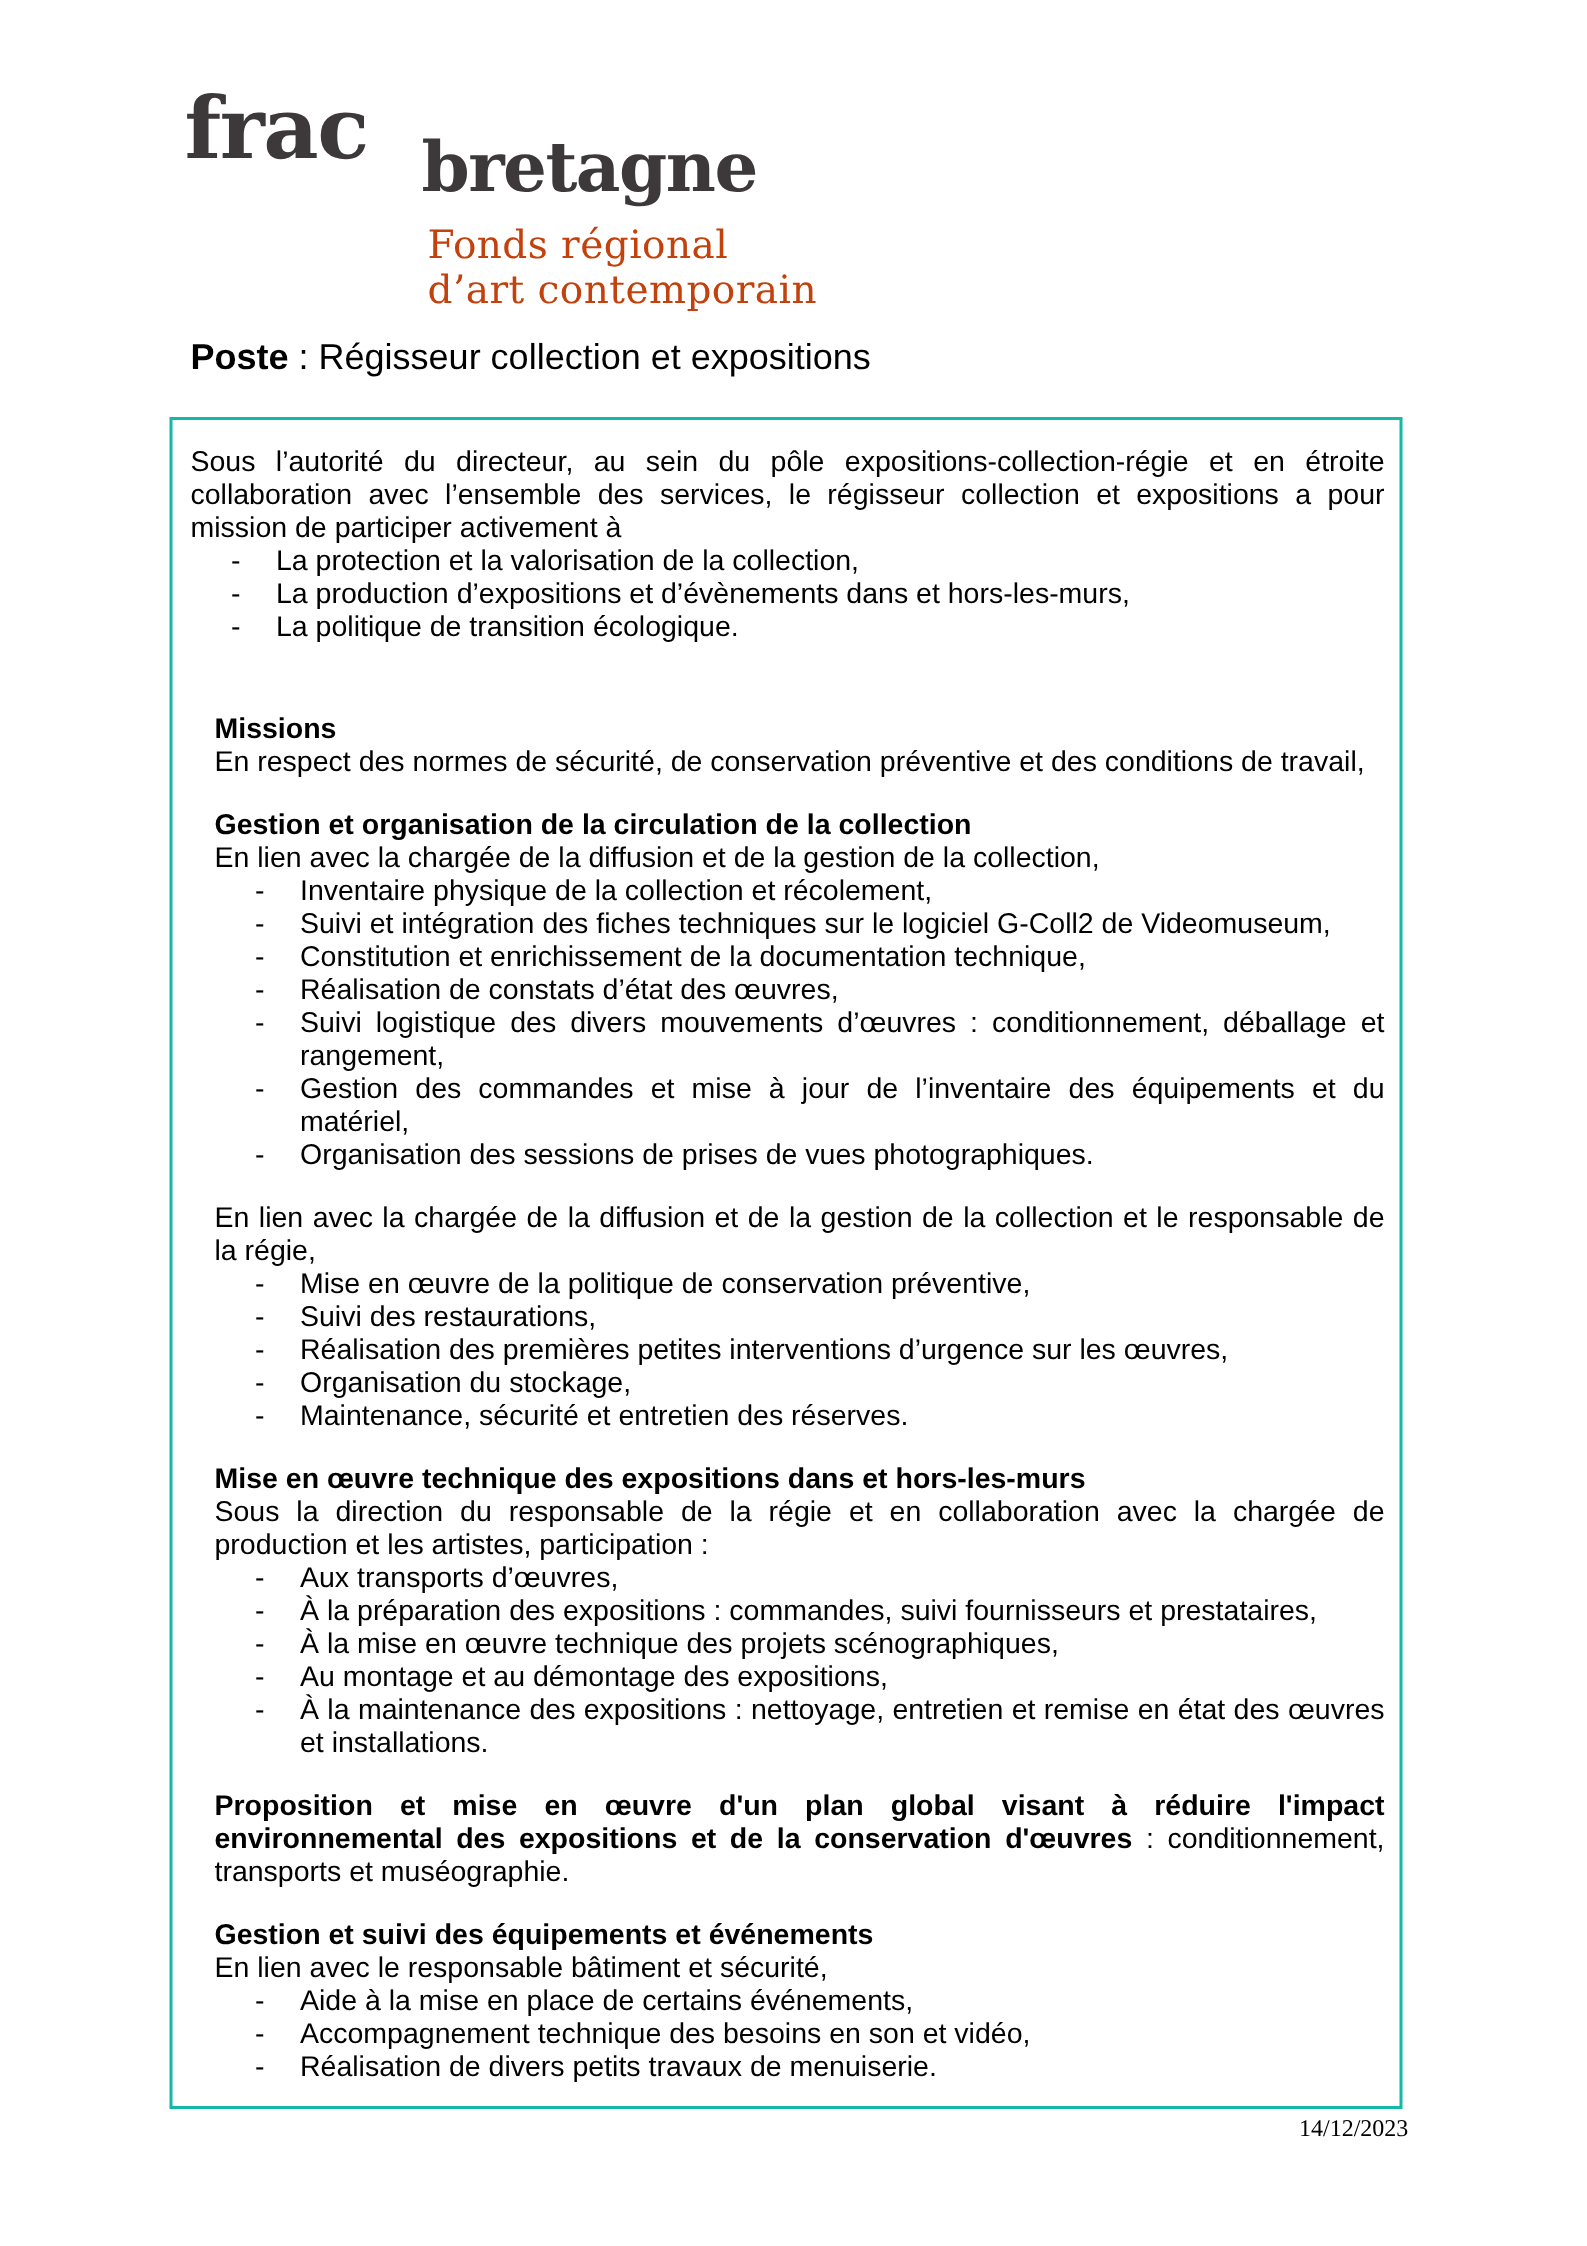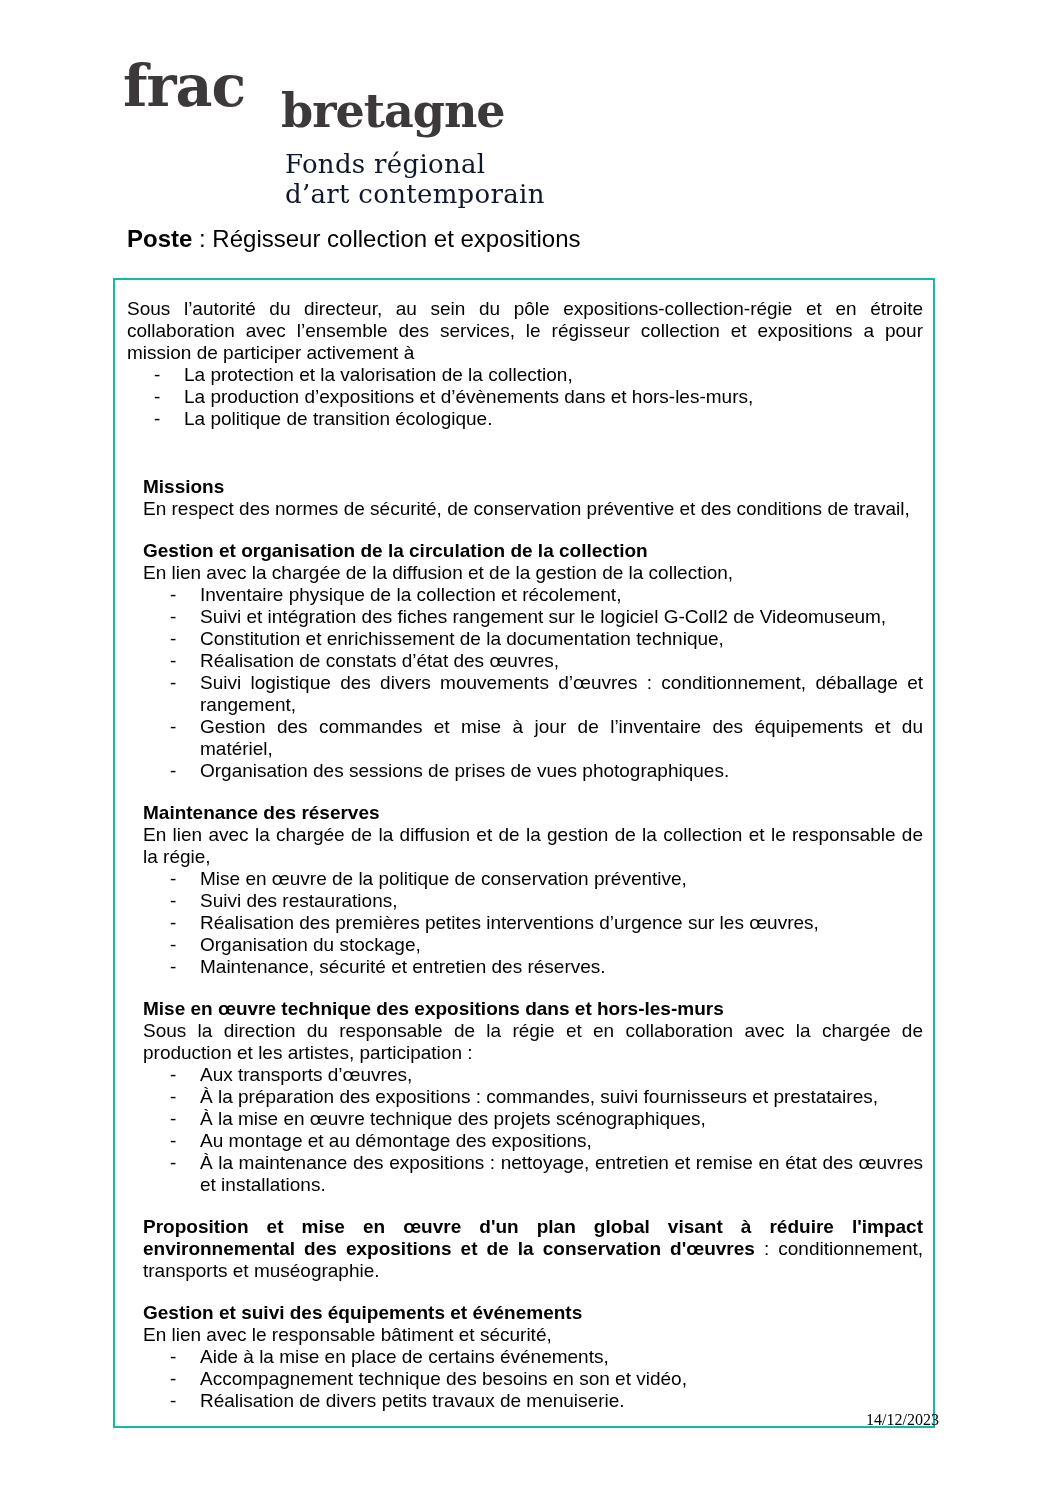--- a/index.html
+++ b/index.html
@@ -20,21 +20,21 @@
     line-height: 1;
     letter-spacing: -1px;
     white-space: nowrap;
   }
   .logo-frac { left: 123px; top: 57px; font-size: 57px; }
   .logo-bretagne { left: 281px; top: 88px; font-size: 46px; }
   .logo-sub {
     position: absolute; left: 285px; top: 149px;
     font-family: "DejaVu Serif", serif;
     font-size: 26px; line-height: 30px;
-    color: #0f172a; letter-spacing: 0.3px;
+    color: #c2410c; letter-spacing: 0.3px;
     white-space: nowrap;
   }
 
   
   .doc-title {
     position: absolute; left: 127px; top: 224px;
     margin: 0; font-size: 24px; font-weight: normal;
     line-height: 30px; white-space: nowrap;
   }
   .doc-title .tb { font-weight: bold; }
@@ -94,31 +94,30 @@
     <div class="section section-missions">
       <h2>Missions</h2>
       <p>En respect des normes de sécurité, de conservation préventive et des conditions de travail,</p>
     </div>
 
     <div class="section">
       <h2>Gestion et organisation de la circulation de la collection</h2>
       <p>En lien avec la chargée de la diffusion et de la gestion de la collection,</p>
       <ul class="dash">
         <li>Inventaire physique de la collection et récolement,</li>
-        <li>Suivi et intégration des fiches rangement sur le logiciel G-Coll2 de Videomuseum,</li>
+        <li>Suivi et intégration des fiches techniques sur le logiciel G-Coll2 de Videomuseum,</li>
         <li>Constitution et enrichissement de la documentation technique,</li>
         <li>Réalisation de constats d’état des œuvres,</li>
         <li>Suivi logistique des divers mouvements d’œuvres : conditionnement, déballage et rangement,</li>
         <li>Gestion des commandes et mise à jour de l’inventaire des équipements et du matériel,</li>
         <li>Organisation des sessions de prises de vues photographiques.</li>
       </ul>
     </div>
 
     <div class="section">
-      <h2>Maintenance des réserves</h2>
       <p>En lien avec la chargée de la diffusion et de la gestion de la collection et le responsable de la régie,</p>
       <ul class="dash">
         <li>Mise en œuvre de la politique de conservation préventive,</li>
         <li>Suivi des restaurations,</li>
         <li>Réalisation des premières petites interventions d’urgence sur les œuvres,</li>
         <li>Organisation du stockage,</li>
         <li>Maintenance, sécurité et entretien des réserves.</li>
       </ul>
     </div>
 

